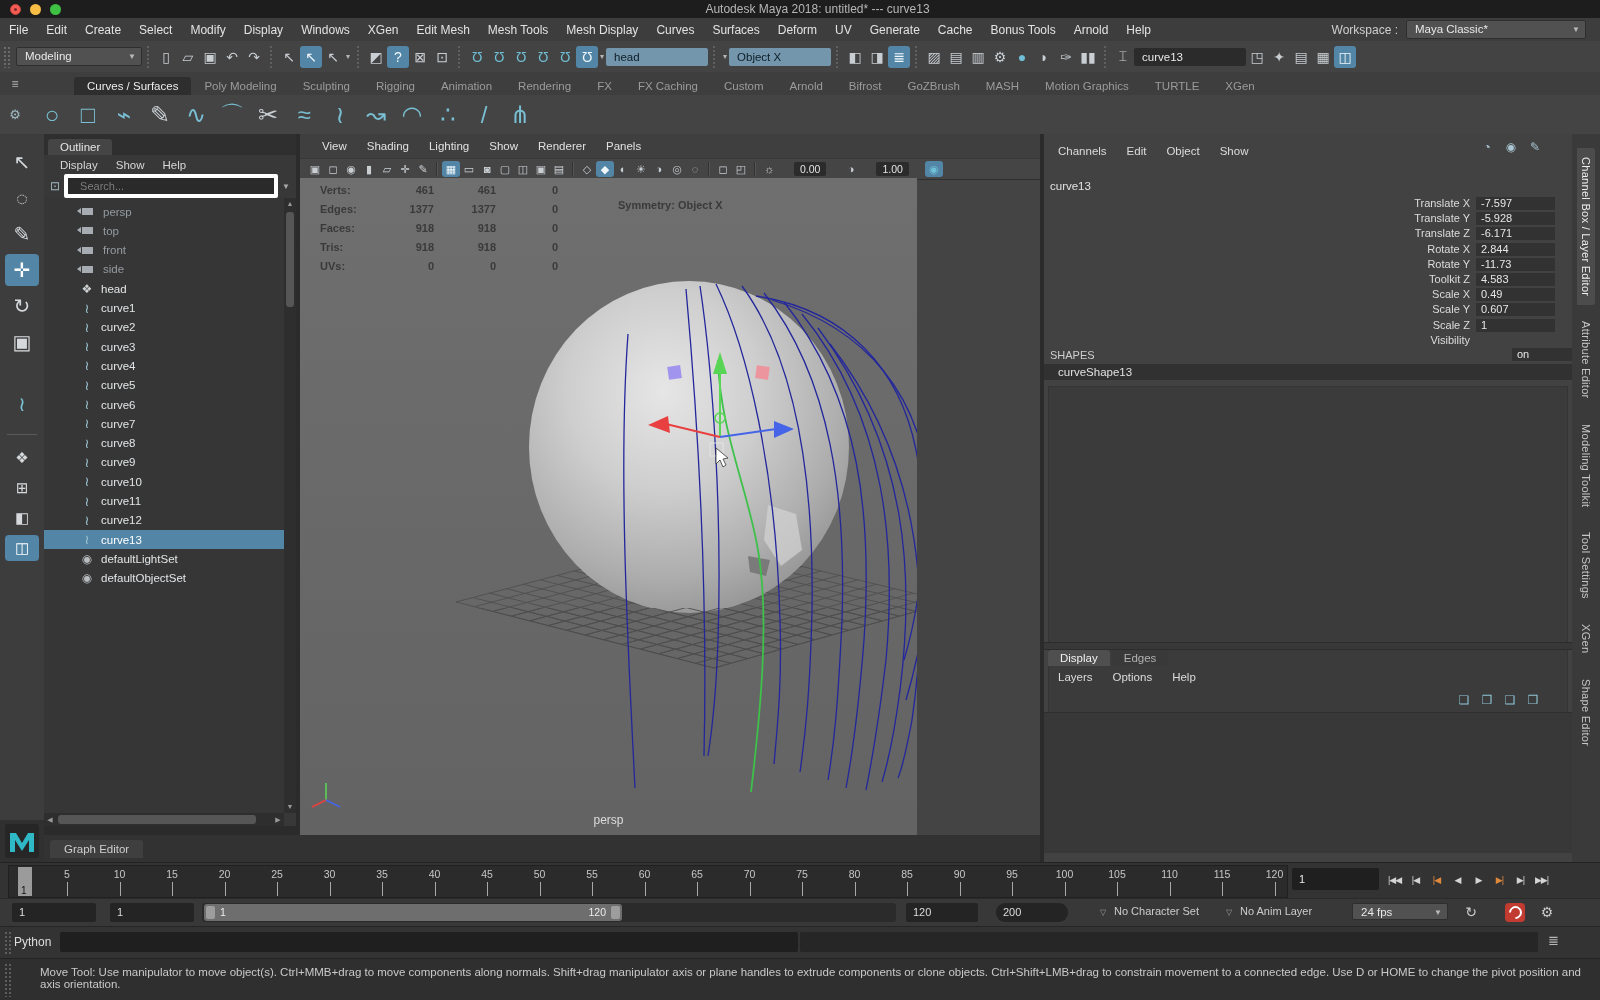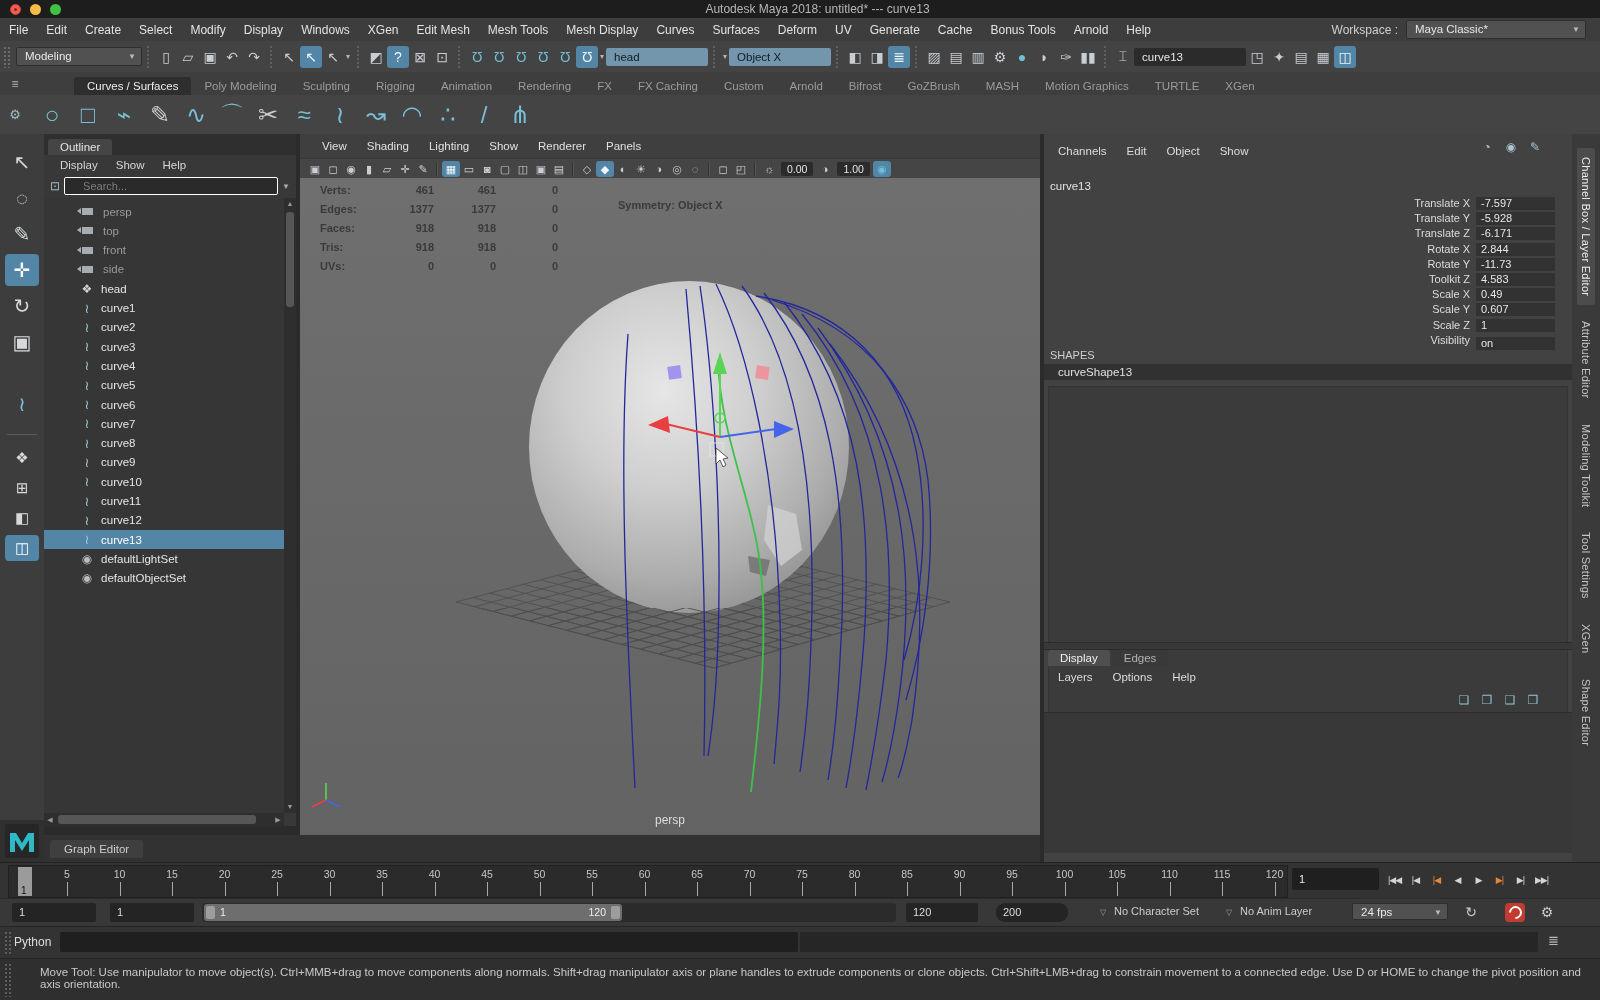--- a/index.html
+++ b/index.html
@@ -55,21 +55,21 @@
   .tdivider{width:30px;height:1px;background:#5a5a5a;margin:10px 0;}
   .tool.small{height:26px;font-size:15px;}
   
   .outliner{position:absolute;left:44px;top:0;width:252px;height:692px;background:#383838;}
   .ol-tabbar{height:21px;background:#2f2f2f;display:flex;align-items:flex-end;}
   .ol-tab{margin-left:4px;padding:2px 12px;background:#454545;border-radius:3px 3px 0 0;color:#e4e4e4;font-size:11.5px;}
   .ol-menus{height:20px;display:flex;align-items:center;gap:2px;padding-left:8px;}
   .ol-menus span{padding:0 8px;color:#d6d6d6;font-size:11.5px;}
   .ol-search{height:22px;display:flex;align-items:center;gap:4px;padding:0 6px;}
   .ol-filter{color:#9fb9c2;font-size:12px;}
-  .ol-search input{flex:1;height:16px;background:#2a2a2a;border:1px solid #ffffff;border-radius:2px;color:#cfcfcf;font-size:11px;padding:0 18px;outline:none;}
+  .ol-search input{flex:1;height:16px;background:#2a2a2a;border:4px solid #ffffff;border-radius:2px;color:#cfcfcf;font-size:11px;padding:0 12px;outline:none;}
   .ol-search input::placeholder{color:#7d7d7d;}
   .ol-search .caret{font-size:8px;color:#aaa;}
   .ol-list{position:absolute;left:0;top:64px;right:12px;bottom:13px;background:#363636;overflow:hidden;}
   .orow{position:absolute;left:0;right:0;height:19px;display:flex;align-items:center;padding-left:36px;box-sizing:border-box;gap:7px;}
   .orow .olabel{font-size:11.5px;color:#e2e5e7;}
   .orow.dim .olabel{color:#959ba0;}
   .orow.sel{background:#5285a6;}
   .orow.sel .olabel{color:#fff;}
   .oicon{width:14px;text-align:center;font-size:12px;color:#cfd3d6;flex:none;}
   .oicon.curve{color:#9fc7d6;font-size:13px;}
@@ -82,22 +82,22 @@
   .hsb{position:absolute;left:0;bottom:0;right:12px;height:13px;background:#2e2e2e;}
   .hsb .arr{position:absolute;top:0;width:12px;height:13px;font-size:7px;color:#999;text-align:center;line-height:13px;}
   .hsb .thumb{position:absolute;top:2px;height:9px;border-radius:3px;background:#565656;}
   
   .viewport{position:absolute;left:300px;top:0;width:740px;height:701px;background:#444;}
   .vp-menubar{height:24px;display:flex;align-items:center;padding-left:12px;background:#3f3f3f;}
   .vp-menubar span{padding:0 10px;font-size:11.5px;color:#e0e0e0;}
   .vp-toolbar{height:20px;background:#454545;border-top:1px solid #383838;border-bottom:1px solid #2f2f2f;display:flex;align-items:center;padding-left:6px;}
   .vp-toolbar .icon{width:18px;height:16px;font-size:11px;}
   .vpsep{width:1px;height:14px;background:#333;border-right:1px solid #555;margin:0 4px;}
-  .vpfield{height:14px;line-height:14px;background:#2b2b2b;color:#e4e4e4;border-radius:2px;padding:0 6px;font-size:10.5px;margin:0 3px;}
-  .vp-canvas{position:absolute;left:0;top:44px;width:740px;height:657px;background:linear-gradient(#6f6f6f,#636363);overflow:hidden;}
+  .vpfield{height:14px;line-height:14px;background:#2b2b2b;color:#e4e4e4;border-radius:2px;padding:0 6px;font-size:10.5px;margin:0 16px;}
+  .vp-canvas{position:absolute;left:0;top:44px;width:617px;height:657px;background:linear-gradient(#6f6f6f,#636363);overflow:hidden;}
   .scene{position:absolute;left:0;top:0;}
   .hud{position:absolute;left:20px;top:2px;}
   .hud-row{display:flex;height:19px;align-items:center;font-weight:600;color:#3a3a3a;font-size:11px;}
   .hud-row .hl{width:52px;}
   .hud-row .hv{width:62px;text-align:right;}
   .hud-sym{position:absolute;left:318px;top:21px;font-weight:600;color:#3a3a3a;font-size:11px;}
   .persp-label{position:absolute;left:0;right:0;bottom:8px;text-align:center;color:#dcdcdc;font-size:12px;}
   
   .channelbox{position:absolute;left:1044px;top:0;width:528px;height:728px;background:#424242;}
   .cb-topicons{position:absolute;right:28px;top:5px;display:flex;gap:6px;}
@@ -776,21 +776,21 @@
           <div class="cbrow-value" style="top: 123.8px;">-11.73</div>
           <div class="cbrow-label" style="top: 139px; left: 246px;">Toolkit Z</div>
           <div class="cbrow-value" style="top: 139px;">4.583</div>
           <div class="cbrow-label" style="top: 154.2px; left: 246px;">Scale X</div>
           <div class="cbrow-value" style="top: 154.2px;">0.49</div>
           <div class="cbrow-label" style="top: 169.4px; left: 246px;">Scale Y</div>
           <div class="cbrow-value" style="top: 169.4px;">0.607</div>
           <div class="cbrow-label" style="top: 184.6px; left: 246px;">Scale Z</div>
           <div class="cbrow-value" style="top: 184.6px;">1</div>
           <div class="cbrow-label" style="top: 199.8px; left: 246px;">Visibility</div>
-          <div class="cbrow-value" style="top: 203px;">on</div>
+          <div class="cbrow-value" style="top: 214px; margin-left: 36px;">on</div>
         </div>
       <div class="cb-shapes">SHAPES</div>
       <div class="cb-shape-row">curveShape13</div>
       <div class="cb-inset"></div>
       <div class="cb-splitbar"></div>
       <div class="cb-tabs" id="cbtabs">
           <span class="cb-tab active">Display</span>
           <span class="cb-tab">Edges</span>
         </div>
       <div class="cb-lmenus" id="cblmenus">

